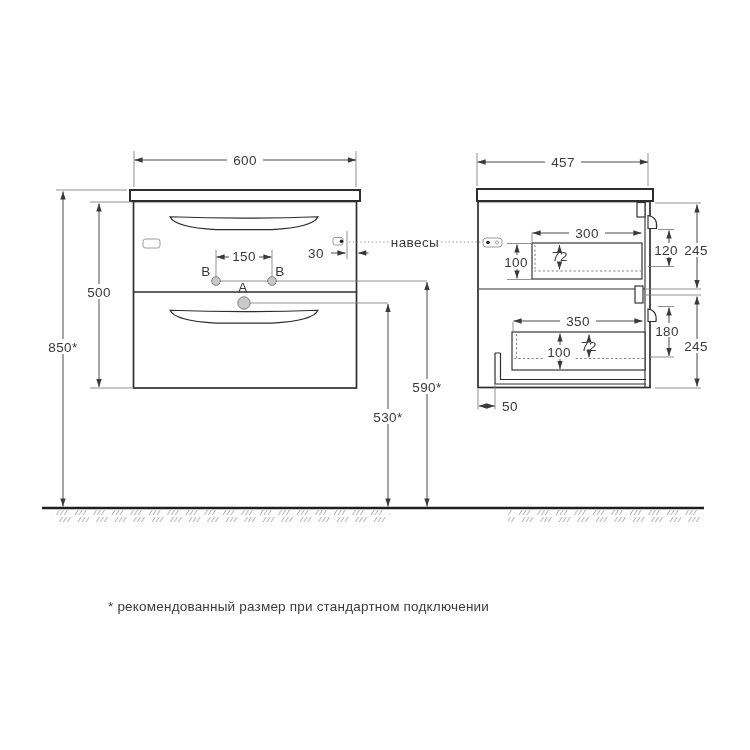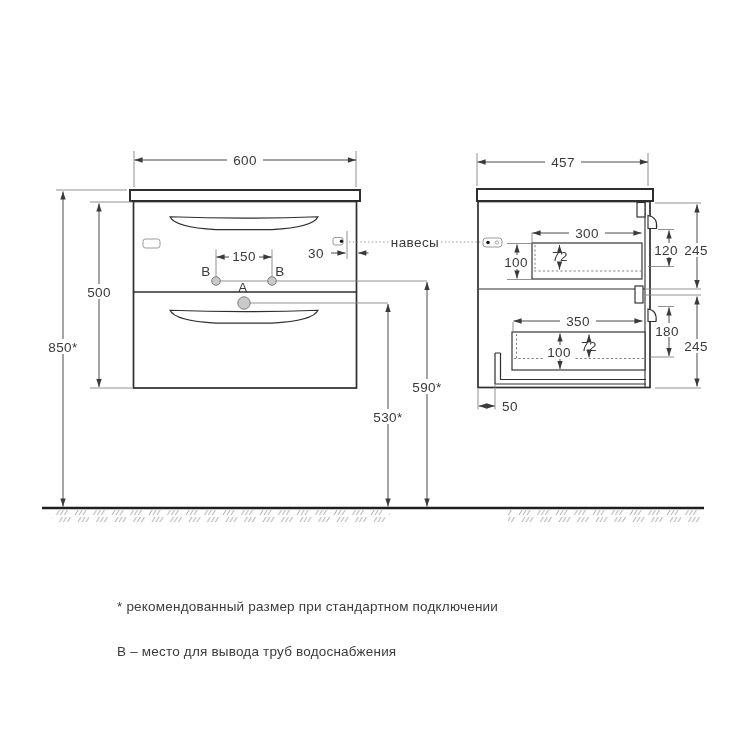--- a/index.html
+++ b/index.html
@@ -11,21 +11,21 @@
   .ol   {fill:#fff;stroke:#2e2e2e;stroke-width:2;}
   .ol2  {fill:#fff;stroke:#2e2e2e;stroke-width:1.7;}
   .thin {fill:#fff;stroke:#2e2e2e;stroke-width:1.15;}
   .dim  {stroke:#4a4a4a;stroke-width:1;fill:none;}
   .ext  {stroke:#7d7d7d;stroke-width:0.85;fill:none;}
   .dash {stroke:#6a6a6a;stroke-width:0.85;stroke-dasharray:2.2 2.2;fill:none;}
   .dotl {stroke:#8a8a8a;stroke-width:0.9;stroke-dasharray:1.4 2.4;fill:none;}
   .bg   {fill:#fff;}
   .hole {fill:#c9c9c9;stroke:#7d7d7d;stroke-width:1;}
   .brk  {fill:#fff;stroke:#9a9a9a;stroke-width:1;}
-  .note{position:absolute;left:108px;font-size:13.5px;color:#3b3b3b;letter-spacing:0.2px;margin-left:9px;}
+  .note{position:absolute;left:108px;font-size:13.5px;color:#3b3b3b;letter-spacing:0.2px;}
 </style>
 </head>
 <body>
 
 <div class="page">
 
 <svg width="750" height="570" viewBox="0 0 750 570">
   <defs>
     <marker id="arr" viewBox="0 0 10 7" refX="9.5" refY="3.5" markerWidth="9" markerHeight="6.3" orient="auto-start-reverse">
           <path d="M0.5,0.5 L9.5,3.5 L0.5,6.5 Z" fill="#3a3a3a"></path>
@@ -179,15 +179,14 @@
   </g>
 
   <g>
     <line x1="42" y1="508" x2="704" y2="508" stroke="#1f1f1f" stroke-width="2.6"></line>
     <rect x="52" y="510" width="338" height="12" fill="url(#hatch)"></rect>
     <rect x="508" y="510" width="196" height="12" fill="url(#hatch)"></rect>
   </g>
 </svg>
 
   <div class="note" style="top:599px;">* рекомендованный размер при стандартном подключении</div>
-  <div class="note" style="top:644px;">В – место для вывода труб водоснабжения</div>
 
 </div>
 
 </body></html>

